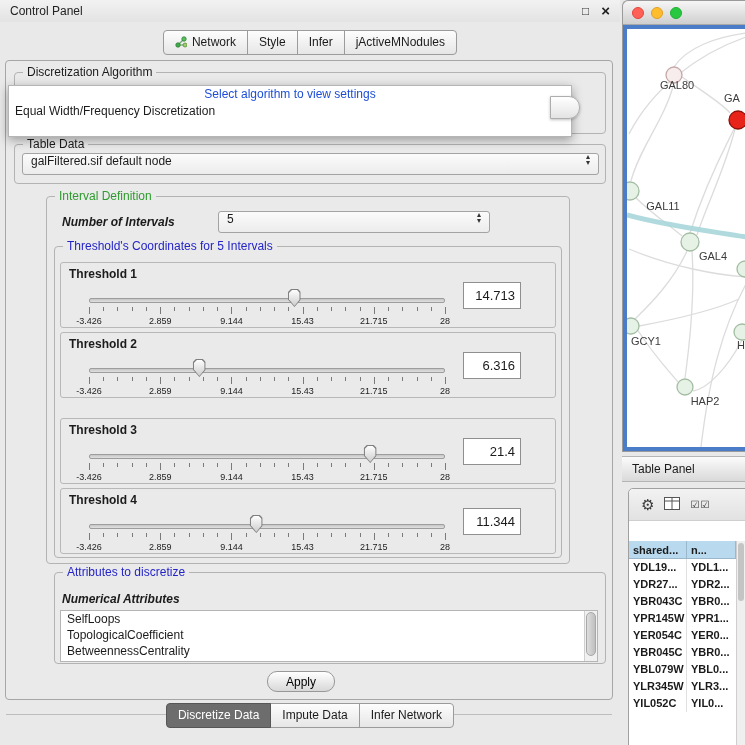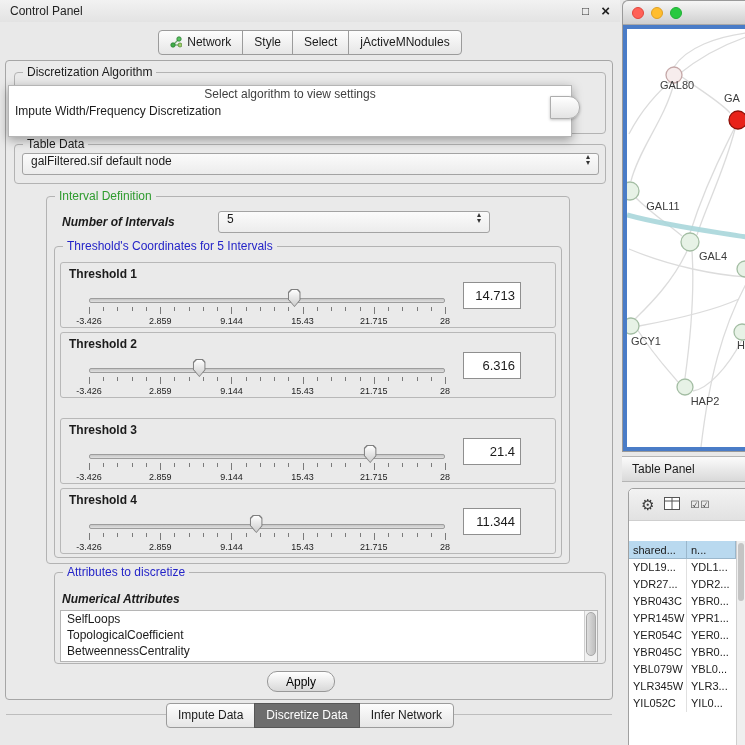--- a/index.html
+++ b/index.html
@@ -29,21 +29,21 @@
   .gtitle{position:absolute;top:-8px;left:8px;background:#eaeaea;padding:0 4px;font-size:12px;white-space:nowrap;}
   .gtitle.green{color:#2e9b2e;}
   .gtitle.blue{color:#2424c8;}
   .g-algo{left:14px;top:72px;width:592px;height:62px;}
   .g-tabledata{left:14px;top:144px;width:592px;height:40px;}
   .g-interval{left:46px;top:196px;width:524px;height:368px;}
   .g-thresholds{left:54px;top:246px;width:508px;height:312px;}
   .g-attrs{left:54px;top:572px;width:552px;height:92px;}
 
   .popup{position:absolute;left:8px;top:85px;width:564px;height:52px;background:#fff;border:1px solid #b5b5b5;box-shadow:0 3px 10px rgba(0,0,0,0.35);z-index:10;}
-  .popup-hint{text-align:center;color:#404040;height:17px;line-height:17px;}
+  .popup-hint{text-align:center;color:#1d4ed8;height:17px;line-height:17px;}
   .popup-opt{height:16px;line-height:16px;padding:0 6px;}
   .popup-opt.bold{font-weight:bold;}
   .combo-tip{position:absolute;left:550px;top:96px;width:30px;height:23px;border:1px solid #adadad;border-radius:0 11px 11px 0;background:linear-gradient(#ffffff,#e3e3e3);z-index:12;box-shadow:0 1px 3px rgba(0,0,0,0.25);}
 
   .combobox,.spinner{position:absolute;display:flex;align-items:flex-start;padding:0 8px;background:linear-gradient(#fbfbfb,#ececec);border:1px solid #a3a3a3;border-radius:3px;height:22px;}
   .combobox>span:first-child,.spinner>span:first-child{flex:1;overflow:hidden;white-space:nowrap;}
   .combobox{left:22px;top:153px;width:577px;}
   .spinner{left:218px;top:211px;width:272px;}
   .stepper{display:flex;flex-direction:column;align-items:center;}
   .stepper i{font-style:normal;font-size:8px;line-height:6px;color:#333;}
@@ -83,21 +83,21 @@
   .light.green{background:#28c940;border:1px solid #1faf34;}
   .net-frame{position:absolute;left:0;top:24px;right:0;bottom:0;background:#4a7cc7;padding:4px 0 4px 4px;}
   .net-canvas{width:100%;height:100%;background:#fff;overflow:hidden;}
 
   
   .table-panel-bar{position:absolute;left:622px;top:456px;width:123px;height:26px;background:linear-gradient(#fbfbfb,#d9d9d9);border-top:1px solid #b5b5b5;border-bottom:1px solid #b5b5b5;display:flex;align-items:center;padding-left:10px;}
   .table-window{position:absolute;left:628px;top:488px;width:118px;height:258px;background:#fff;border:1px solid #a0a0a0;border-radius:5px 0 0 0;}
   .table-toolbar{height:32px;display:flex;align-items:center;gap:10px;padding-left:12px;background:linear-gradient(#f2f2f2,#e2e2e2);border-radius:5px 0 0 0;border-bottom:1px solid #cfcfcf;}
   .gear{font-size:15px;color:#3a3a3a;line-height:15px;}
   .cb-icons{font-size:10px;letter-spacing:1px;color:#333;}
-  .data-table{position:absolute;left:0;top:52px;right:9px;bottom:0;overflow:hidden;font-size:11px;}
+  .data-table{position:absolute;left:0;top:52px;right:9px;bottom:0;overflow:hidden;font-size:11px;font-weight:bold;}
   .tr{display:flex;height:17px;line-height:17px;}
   .tr.thead{height:18px;line-height:18px;}
   .td1{width:58px;padding-left:4px;border-right:1px solid #e0e0e0;overflow:hidden;white-space:nowrap;}
   .td2{flex:1;padding-left:4px;overflow:hidden;white-space:nowrap;}
   .tr.thead .td1,.tr.thead .td2{background:#b9d9ef;border-right:1px solid #9ab7cc;border-bottom:1px solid #9ab7cc;}
   .tbl-vscroll{position:absolute;right:0;top:52px;width:9px;bottom:0;background:#efefef;border-left:1px solid #cfcfcf;}
   .tbl-vscroll .thumb{position:absolute;left:1px;right:1px;top:2px;height:58px;background:#c4c4c4;border-radius:4px;}
 </style>
 </head>
 <body>
@@ -119,36 +119,36 @@
           <circle cx="3" cy="9" r="2.2" fill="#3fae49" stroke="#2c7d33" stroke-width="0.8"></circle>
           <circle cx="9" cy="3" r="2.2" fill="#58c25e" stroke="#2c7d33" stroke-width="0.8"></circle>
           <circle cx="10" cy="9" r="2" fill="#9fd06a" stroke="#578a3a" stroke-width="0.8"></circle>
         </svg>
         <span>Network</span>
       </div>
       <div class="tab">
         <span>Style</span>
       </div>
       <div class="tab">
-        <span>Select</span>
+        <span>Infer</span>
       </div>
       <div class="tab">
         <span>jActiveMNodules</span>
       </div>
     </div>
 
   <div class="inner-panel"></div>
 
   <div class="group g-algo">
     <span class="gtitle">Discretization Algorithm</span>
   </div>
   <div class="combo-tip"></div>
   <div class="popup">
     <div class="popup-hint">Select algorithm to view settings</div>
-    <div class="popup-opt">Impute Width/Frequency Discretization</div>
+    <div class="popup-opt">Equal Width/Frequency Discretization</div>
   </div>
 
   <div class="group g-tabledata">
     <span class="gtitle">Table Data</span>
   </div>
   <div class="combobox">
     <span>galFiltered.sif default node</span>
     <span class="stepper">
         <i>▴</i>
         <i>▾</i>
@@ -360,25 +360,25 @@
         <div class="attr-item">BetweennessCentrality</div>
       </div>
     <div class="vscroll">
         <div class="thumb"></div>
       </div>
   </div>
 
   <button class="apply-btn">Apply</button>
   <div class="bottom-line"></div>
   <div class="bottom-tabs" id="bottom-tab-bar">
-      <div class="tab">
-        <span>Impute Data</span>
-      </div>
       <div class="tab selected">
         <span>Discretize Data</span>
+      </div>
+      <div class="tab">
+        <span>Impute Data</span>
       </div>
       <div class="tab">
         <span>Infer Network</span>
       </div>
     </div>
 </div>
 
 <div class="net-window">
   <div class="mac-bar">
     <span class="light red"></span>

